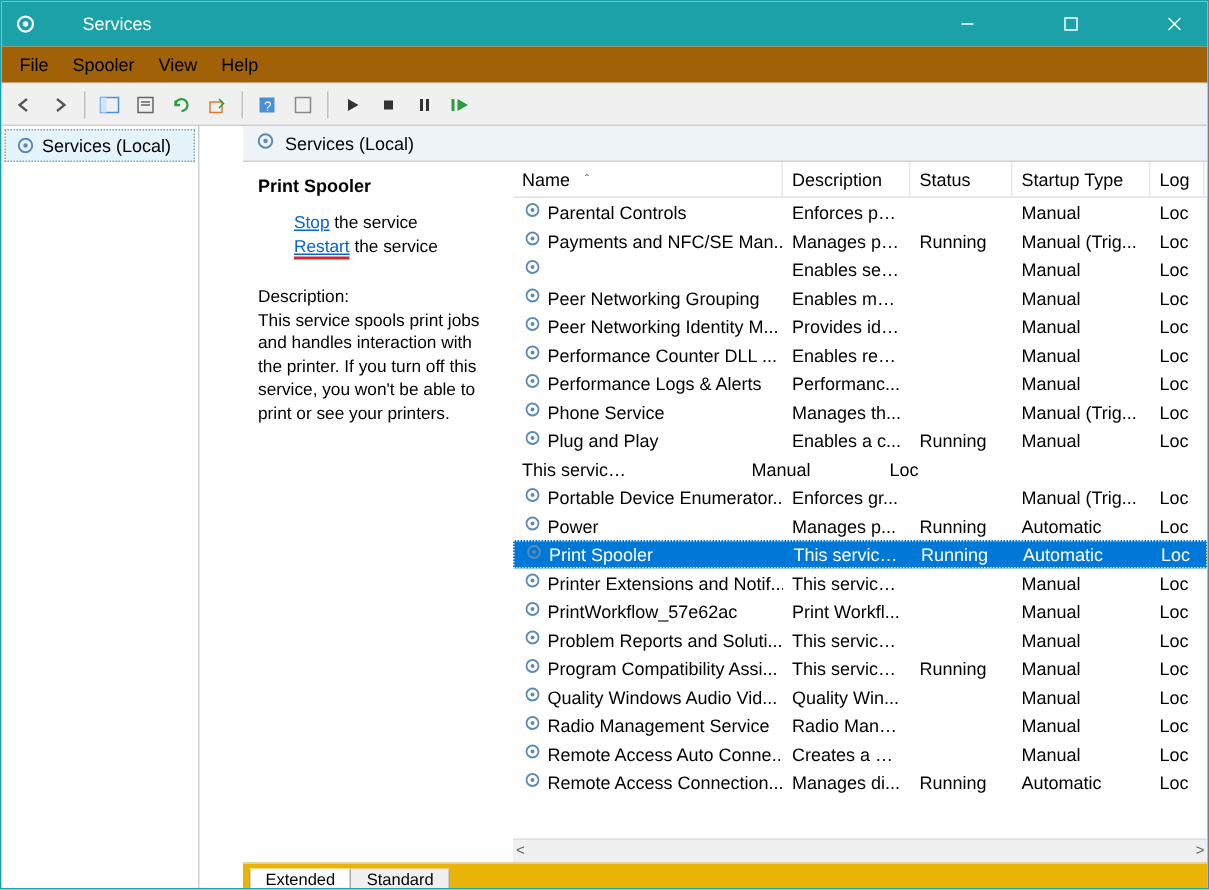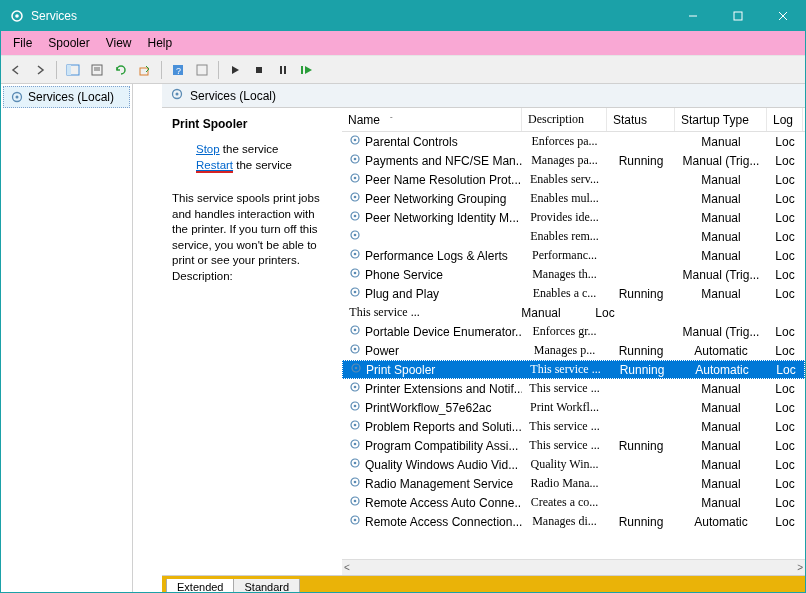--- a/index.html
+++ b/index.html
@@ -1,49 +1,49 @@
 <!DOCTYPE html>
 <html><head>
 <meta charset="utf-8">
 <style>
   * { box-sizing: border-box; margin: 0; padding: 0; }
   body { font-family: "Segoe UI", Tahoma, sans-serif; font-size: 12px; color: #000; background: #fff; width: 806px; height: 593px; overflow: hidden; border: 1px solid #1ba1a8; }
-  .titlebar { height: 30px; background: #1ba1a8; display: flex; align-items: center; padding-left: 8px; color: #fff; }
+  .titlebar { height: 30px; background: #1ba1a8; display: flex; align-items: center; padding-left: 8px; color: #fff; gap: 24px; }
   .titlebar .app-icon { width: 16px; height: 16px; margin-right: 6px; }
   .titlebar .title { font-size: 12px; flex: 0 0 auto; }
   .titlebar .spacer { flex: 1; }
   .titlebar .winbtn { width: 45px; height: 30px; display: flex; align-items: center; justify-content: center; }
   .titlebar .winbtn svg { stroke: #fff; }
-  .menubar { height: 20px; background: #f9a8d4; display: flex; align-items: center; padding: 12px 4px; border-bottom: 1px solid #e5e5e5; }
+  .menubar { height: 20px; background: #a16207; display: flex; align-items: center; padding: 12px 4px; border-bottom: 1px solid #e5e5e5; }
   .menubar .menu-item { padding: 2px 8px; }
   .toolbar { height: 28px; background: #f0f0f0; border-bottom: 1px solid #d0d0d0; display: flex; align-items: center; padding: 0 4px; gap: 2px; }
   .toolbar .sep { width: 1px; height: 18px; background: #c0c0c0; margin: 0 3px; }
   .toolbar .tbtn { width: 22px; height: 22px; display: flex; align-items: center; justify-content: center; border: 1px solid transparent; }
   .main { display: flex; height: calc(593px - 30px - 20px - 28px - 2px); gap: 28px; }
   .tree-pane { width: 158px; border-right: 1px solid #d0d0d0; background: #fff; }
   .tree-item { display: flex; align-items: center; padding: 3px 6px; background: #e5f3fb; border: 1px dotted #7da2ce; margin: 2px; }
   .tree-item .gear { width: 14px; height: 14px; margin-right: 4px; }
   .right-pane { flex: 1; display: flex; flex-direction: column; border-left: 1px solid #fff; }
   .right-header { height: 24px; background: #eef3f7; border-bottom: 1px solid #d0d0d0; display: flex; align-items: center; padding-left: 8px; gap: 6px; font-size: 12px; }
   .right-body { flex: 1; display: flex; overflow: hidden; }
   .detail-pane { width: 180px; padding: 8px 10px; font-size: 11.5px; line-height: 1.35; overflow: hidden; }
   .detail-pane .svc-title { font-weight: bold; margin-bottom: 10px; font-size: 12px; }
   .detail-pane .svc-actions { margin-bottom: 18px; }
   .detail-pane .link { color: #0066cc; text-decoration: underline; margin-left: 24px; }
   .detail-pane .redline { border-bottom: 2px solid #d62424; }
   .list-pane { flex: 1; display: flex; flex-direction: column; overflow: hidden; }
   .list-header { display: flex; border-bottom: 1px solid #e0e0e0; background: #fff; height: 24px; }
   .list-header .col { padding: 4px 6px; border-right: 1px solid #e8e8e8; font-size: 12px; white-space: nowrap; overflow: hidden; text-overflow: clip; display: flex; align-items: center; }
   .list-body { flex: 1; overflow-y: auto; overflow-x: auto; }
-  .row { display: flex; height: 19px; align-items: center; white-space: nowrap; text-align: center; }
+  .row { display: flex; height: 19px; align-items: center; white-space: nowrap; }
   .row .cell { padding: 0 6px; overflow: hidden; text-overflow: ellipsis; font-size: 12px; }
   .row .name-cell { display: flex; align-items: center; gap: 3px; }
   .row.selected { background: #0078d7; color: #fff; border:1px dotted #fff; }
   .col-name { width: 180px; }
-  .col-desc { width: 85px; font-family: Liberation Serif, serif; }
+  .col-desc { width: 85px; }
   .col-status { width: 68px; }
   .col-startup { width: 92px; }
   .col-log { width: 36px; }
   .tabs { height: 22px; border-top: 1px solid #d0d0d0; display: flex; align-items: flex-end; padding-left: 4px; background: #eab308; }
   .tab { font-size: 11px; padding: 2px 10px; border: 1px solid #aaa; border-top: none; border-bottom-left-radius: 4px; border-bottom-right-radius: 4px; margin-right: -1px; background: #f0f0f0; position: relative; top: -1px;}
   .tab.active { background: #fff; }
   .sort-ind { font-size: 8px; margin-left: 10px; color: #555; }
   .scroll-hint { height: 16px; background: #f0f0f0; border-top: 1px solid #ddd; display:flex; justify-content: space-between; padding: 0 2px; align-items:center;}
   .scroll-hint span { font-size:10px; color:#666;}
 </style>
@@ -186,22 +186,22 @@
       <div class="detail-pane">
         <div class="svc-title">Print Spooler</div>
         <div class="svc-actions">
           <div>
             <span class="link">Stop</span><span> the service</span>
           </div>
           <div>
             <span class="link redline">Restart</span><span> the service</span>
           </div>
         </div>
+        <div>Description:</div>
         <div>This service spools print jobs and handles interaction with the printer. If you turn off this service, you won't be able to print or see your printers.</div>
-        <div>Description:</div>
       </div>
 
       <div class="list-pane">
         <div class="list-header">
           <div class="col col-name">
               <span>Name</span>
               <span class="sort-ind">ˆ</span>
             </div>
           <div class="col col-desc">Description</div>
           <div class="col col-status">Status</div>
@@ -234,21 +234,20 @@
               <div class="cell col-status">Running</div>
               <div class="cell col-startup">Manual (Trig...</div>
               <div class="cell col-log">Loc</div>
             </div>
             <div class="row">
               <div class="cell col-name name-cell">
                 <span><svg viewBox="0 0 14 14" width="14" height="14">
                     <circle cx="7" cy="7" r="4" fill="none" stroke="#5b8bb4" stroke-width="1.2"></circle>
                     <circle cx="7" cy="7" r="1.3" fill="#5b8bb4"></circle>
                   </svg></span>
-                <span>Peer Name Resolution Prot...</span>
               </div>
               <div class="cell col-desc">Enables serv...</div>
               <div class="cell col-status"></div>
               <div class="cell col-startup">Manual</div>
               <div class="cell col-log">Loc</div>
             </div>
             <div class="row">
               <div class="cell col-name name-cell">
                 <span><svg viewBox="0 0 14 14" width="14" height="14">
                     <circle cx="7" cy="7" r="4" fill="none" stroke="#5b8bb4" stroke-width="1.2"></circle>
@@ -273,20 +272,21 @@
               <div class="cell col-status"></div>
               <div class="cell col-startup">Manual</div>
               <div class="cell col-log">Loc</div>
             </div>
             <div class="row">
               <div class="cell col-name name-cell">
                 <span><svg viewBox="0 0 14 14" width="14" height="14">
                     <circle cx="7" cy="7" r="4" fill="none" stroke="#5b8bb4" stroke-width="1.2"></circle>
                     <circle cx="7" cy="7" r="1.3" fill="#5b8bb4"></circle>
                   </svg></span>
+                <span>Performance Counter DLL ...</span>
               </div>
               <div class="cell col-desc">Enables rem...</div>
               <div class="cell col-status"></div>
               <div class="cell col-startup">Manual</div>
               <div class="cell col-log">Loc</div>
             </div>
             <div class="row">
               <div class="cell col-name name-cell">
                 <span><svg viewBox="0 0 14 14" width="14" height="14">
                     <circle cx="7" cy="7" r="4" fill="none" stroke="#5b8bb4" stroke-width="1.2"></circle>

